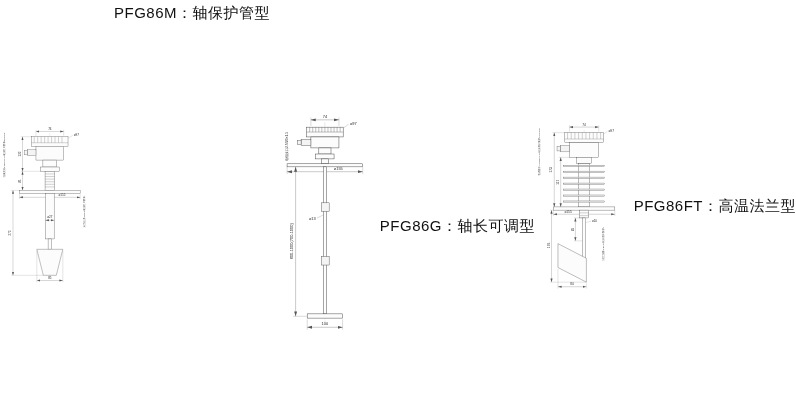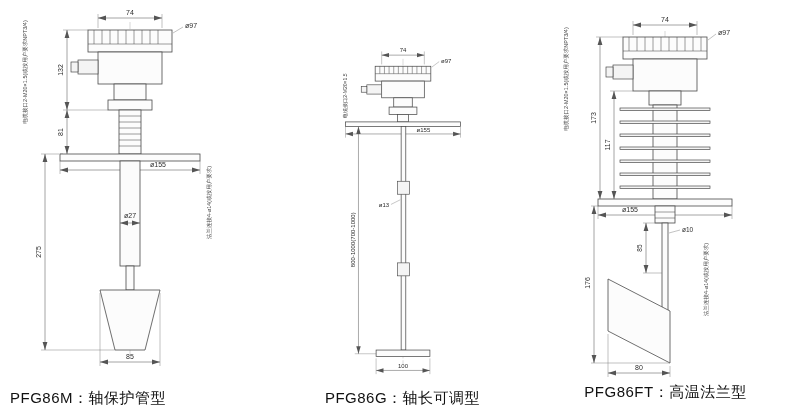--- a/index.html
+++ b/index.html
@@ -1,21 +1,21 @@
 <!DOCTYPE html>
 <html><head>
 <meta charset="utf-8">
 <style>
   html,body{margin:0;padding:0;background:#fff;}
   .page{
     width:796px;height:418px;background:#ffffff;overflow:hidden;
     display:flex;font-family:"Liberation Sans","DejaVu Sans",sans-serif;
   }
   .col{
-    display:flex;flex-direction:column;align-items:center;
+    display:flex;flex-direction:row;align-items:center;
     justify-content:space-between;box-sizing:border-box;padding:4px 0 10px 0;
   }
   .col1{width:270px;}
   .col2{width:265px;margin-top:40px;}
   .col3{width:261px;justify-content:center;}
   .caption{
     font-size:15px;color:#111;letter-spacing:0.5px;white-space:nowrap;
   }
   .col1 .caption{align-self:flex-start;padding-left:10px;}
   

